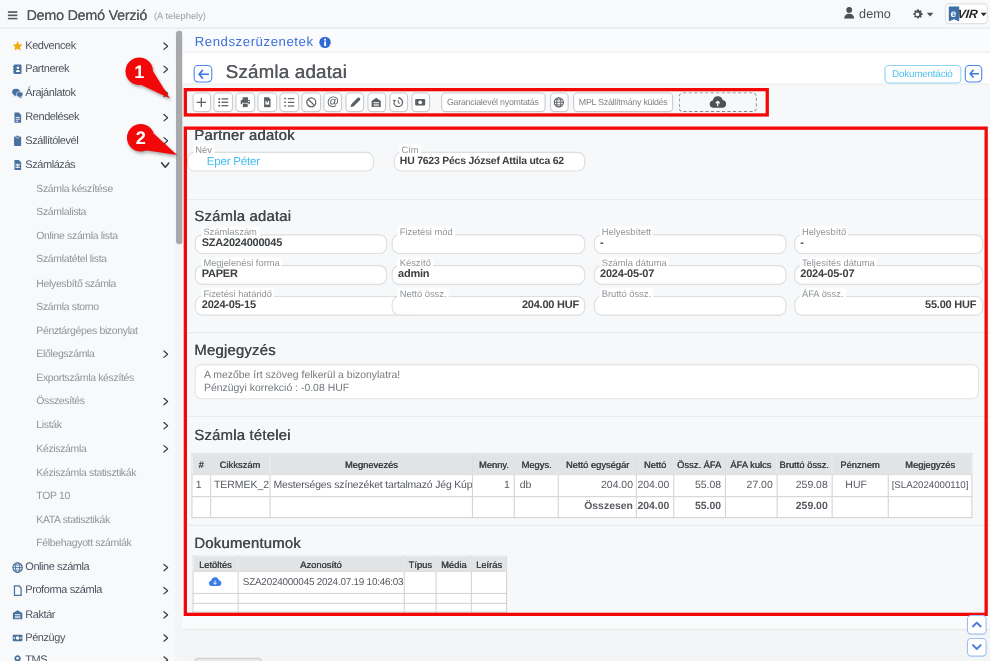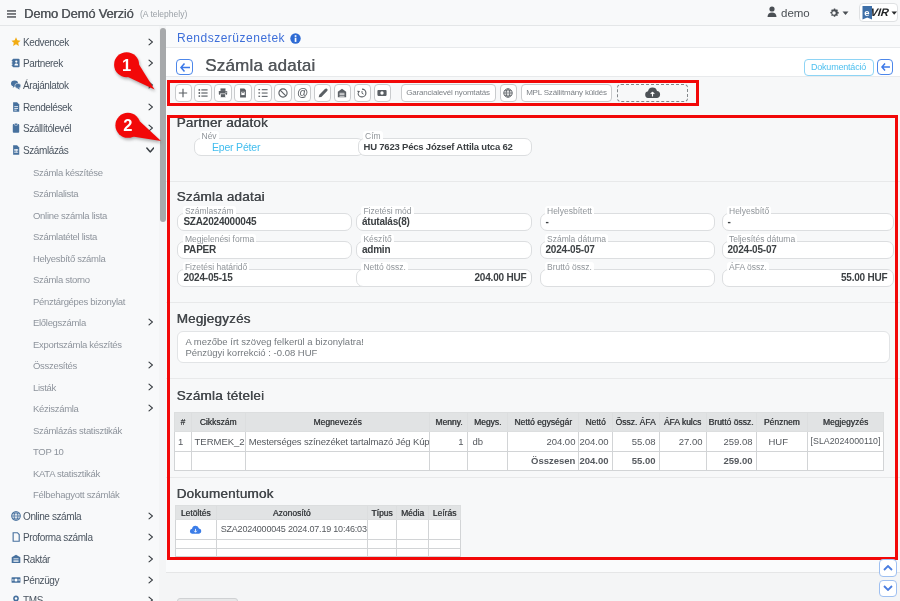--- a/index.html
+++ b/index.html
@@ -200,21 +200,21 @@
         <path d="M1.5 0.8 L6.5 5 L1.5 9.2" stroke="#3a3f44" stroke-width="1.7" fill="none" stroke-linecap="round"></path>
       </svg>
     </div>
     <div class="mi" style="top:397.25px; z-index:2;">
       <span class="txt sub">Kéziszámla</span>
       <svg class="chev" viewBox="0 0 8 10">
         <path d="M1.5 0.8 L6.5 5 L1.5 9.2" stroke="#3a3f44" stroke-width="1.7" fill="none" stroke-linecap="round"></path>
       </svg>
     </div>
     <div class="mi" style="top:418.75px; z-index:2;">
-      <span class="txt sub">Számlázás statisztikák</span>
+      <span class="txt sub">Kéziszámla statisztikák</span>
     </div>
     <div class="mi" style="top:440.25px; z-index:2;">
       <span class="txt sub">TOP 10</span>
     </div>
     <div class="mi" style="top:461.75px; z-index:2;">
       <span class="txt sub">KATA statisztikák</span>
     </div>
     <div class="mi" style="top:483.25px; z-index:2;">
       <span class="txt sub">Félbehagyott számlák</span>
     </div>
@@ -392,37 +392,36 @@
     <div class="tbtn" style="left:617px; width:71px; border:1.5px dashed #84888c; background:transparent;">
       <svg width="17" height="12" viewBox="0 0 17 12">
         <path d="M4 11 A3.4 3.4 0 0 1 4 4.3 A4.6 4.6 0 0 1 13 3.9 A3.6 3.6 0 0 1 13.2 11 Z" fill="#4d5257"></path>
         <path d="M8.5 9.5 V5.5 M8.5 5 L6.7 7 M8.5 5 L10.3 7" stroke="#fff" stroke-width="1.1" fill="none"></path>
       </svg>
     </div>
   </div>
 
 <div id="sections">
     <div class="shead" style="top:115px;">Partner adatok</div>
-    <div class="fld" style="left:194px; top:137.5px; width:170px;">
+    <div class="fld" style="left:170px; top:137.5px; width:170px;">
       <span class="lbl">Név</span>
       <span class="val" style="color:#41bdee;font-weight:normal;font-size:10.5px;padding-left:12px;">Eper Péter</span>
     </div>
     <div class="fld" style="left:357.5px; top:137.5px; width:174.4px;">
       <span class="lbl">Cím</span>
       <span class="val" style="font-size:9.5px;">HU 7623 Pécs József Attila utca 62</span>
     </div>
     <div class="divider" style="top:180.5px;"></div>
     <div class="shead" style="top:188.5px;">Számla adatai</div>
     <div class="fld" style="left:177.4px; top:213.2px; width:174.2px;">
       <span class="lbl">Számlaszám</span>
       <span class="val" style="">SZA2024000045</span>
     </div>
     <div class="fld" style="left:355.9px; top:213.2px; width:176.5px;">
       <span class="lbl">Fizetési mód</span>
-      <span class="val" style="">átutalás(8)</span>
     </div>
     <div class="fld" style="left:539.5px; top:213.2px; width:175px;">
       <span class="lbl">Helyesbített</span>
       <span class="val" style="">-</span>
     </div>
     <div class="fld" style="left:721.5px; top:213.2px; width:172px;">
       <span class="lbl">Helyesbítő</span>
       <span class="val" style="">-</span>
     </div>
     <div class="fld" style="left:177.4px; top:240.6px; width:174.2px;">

